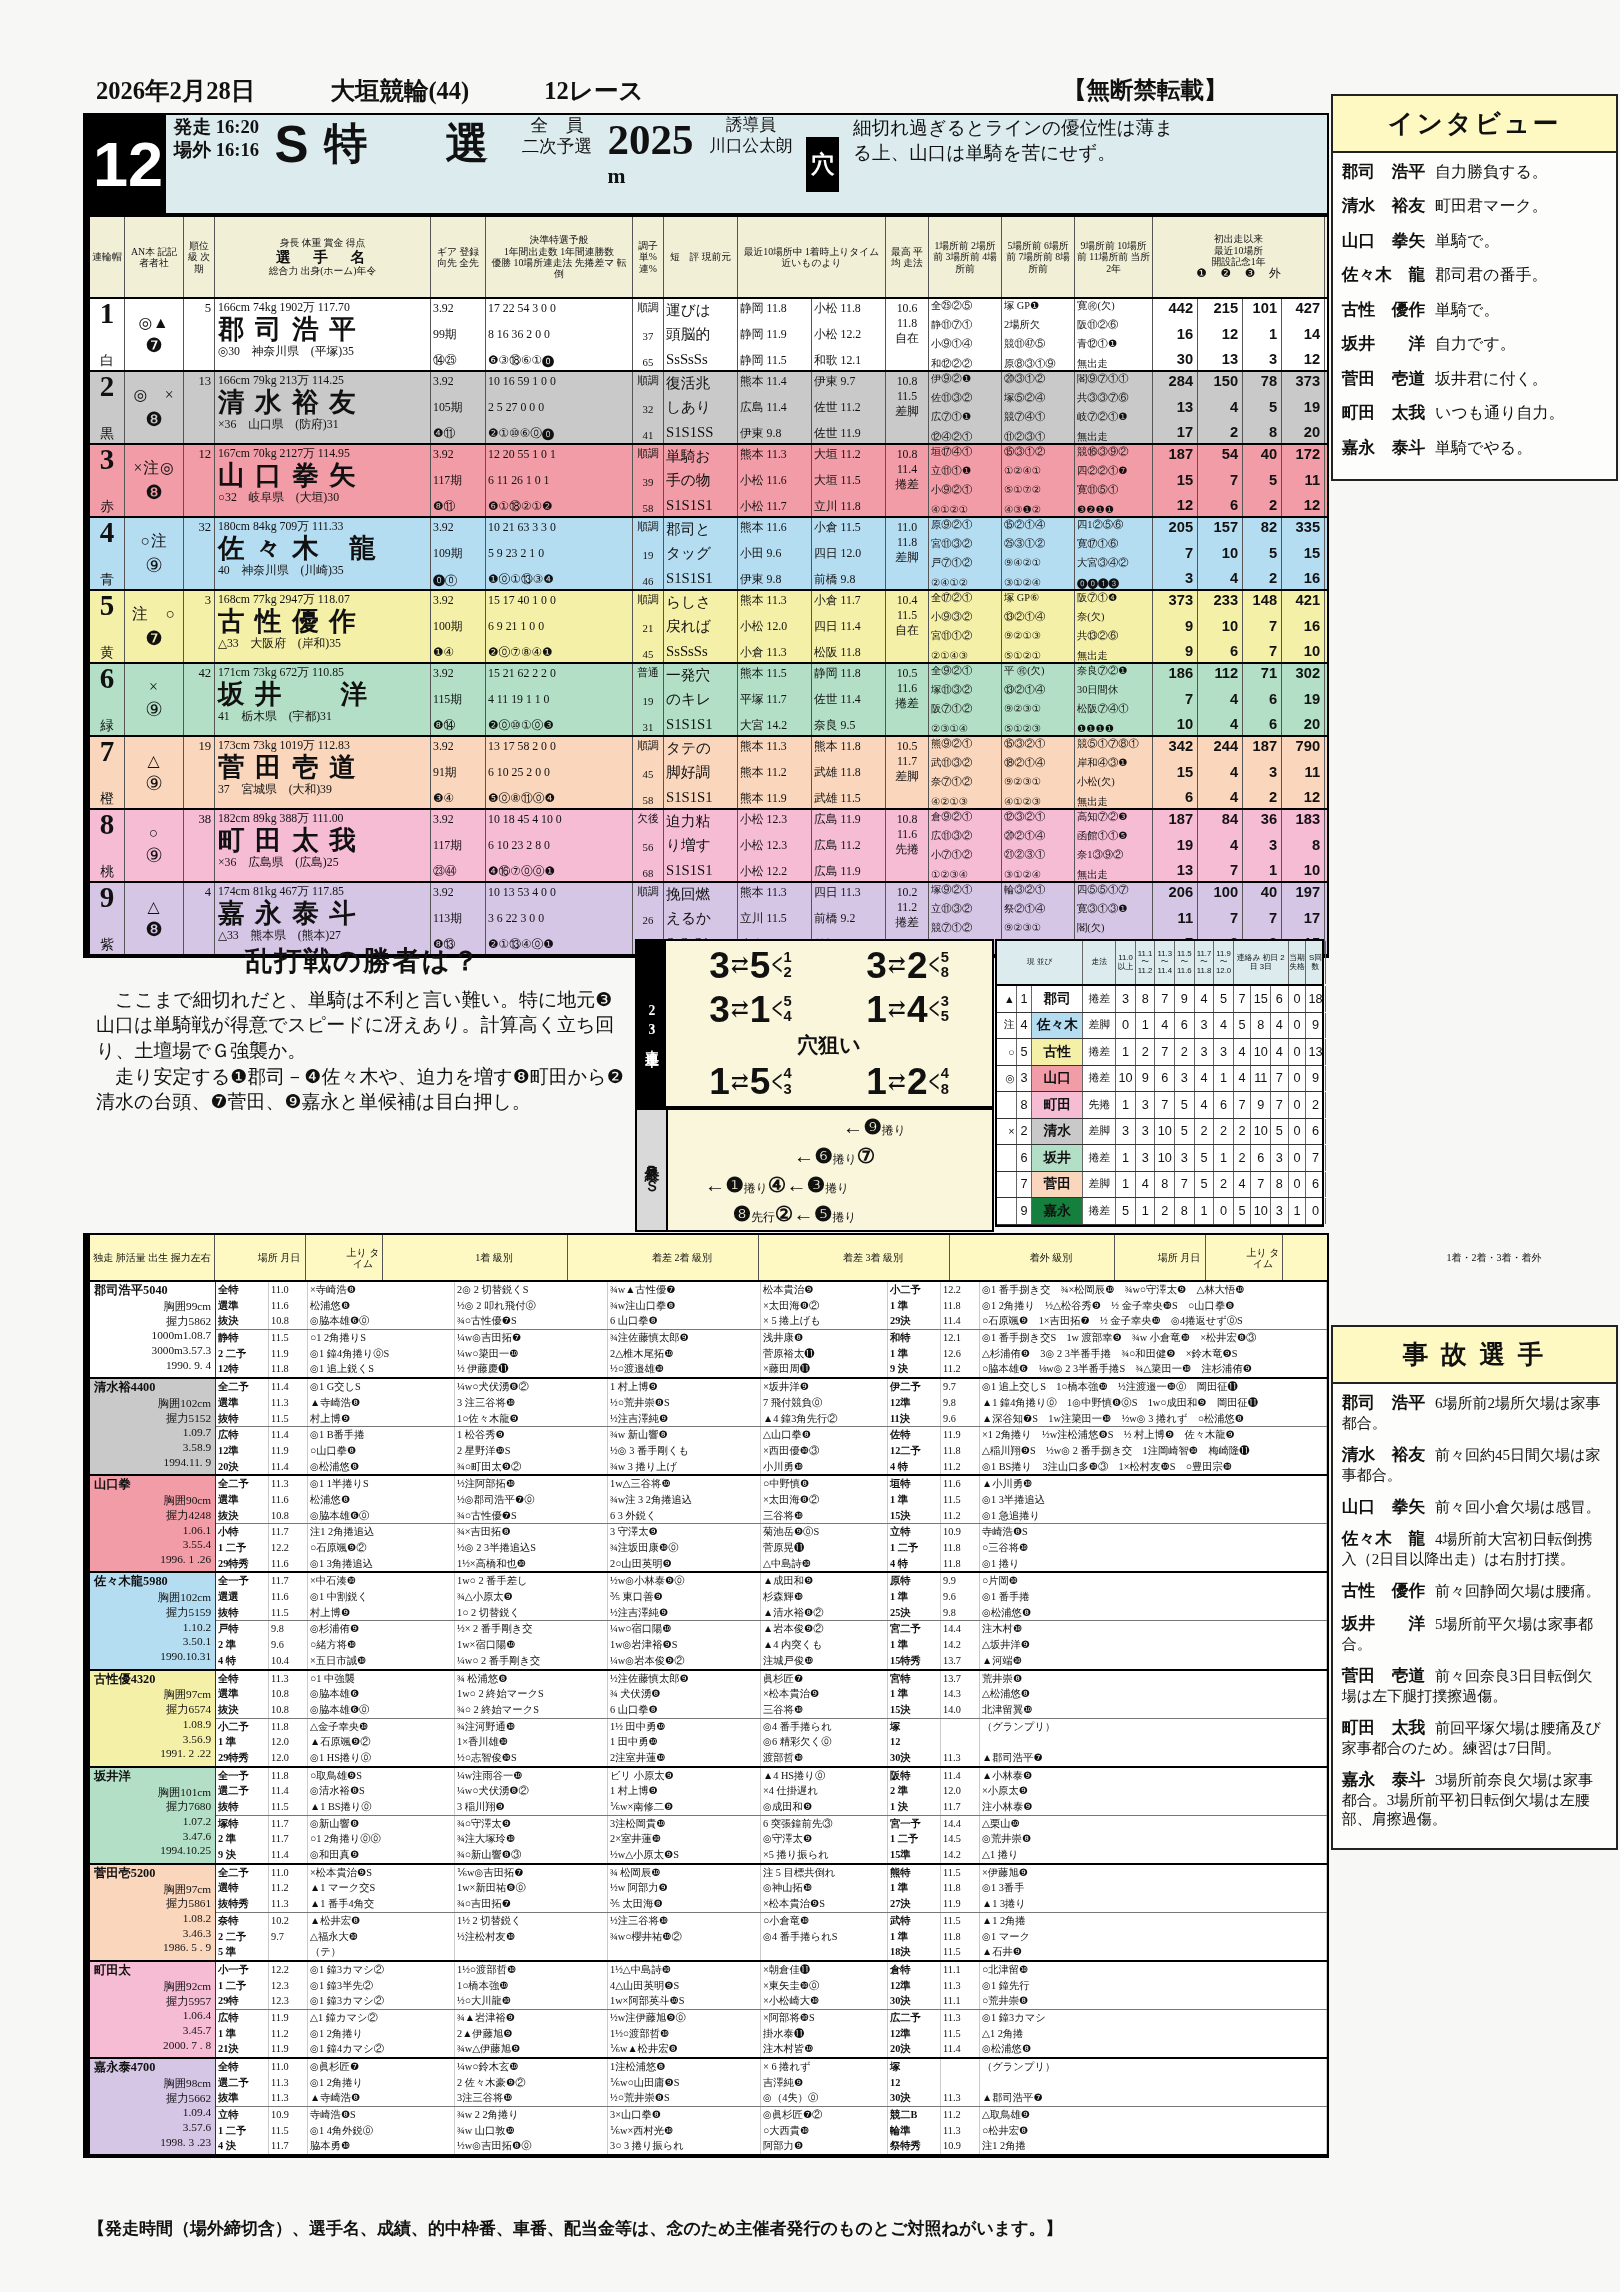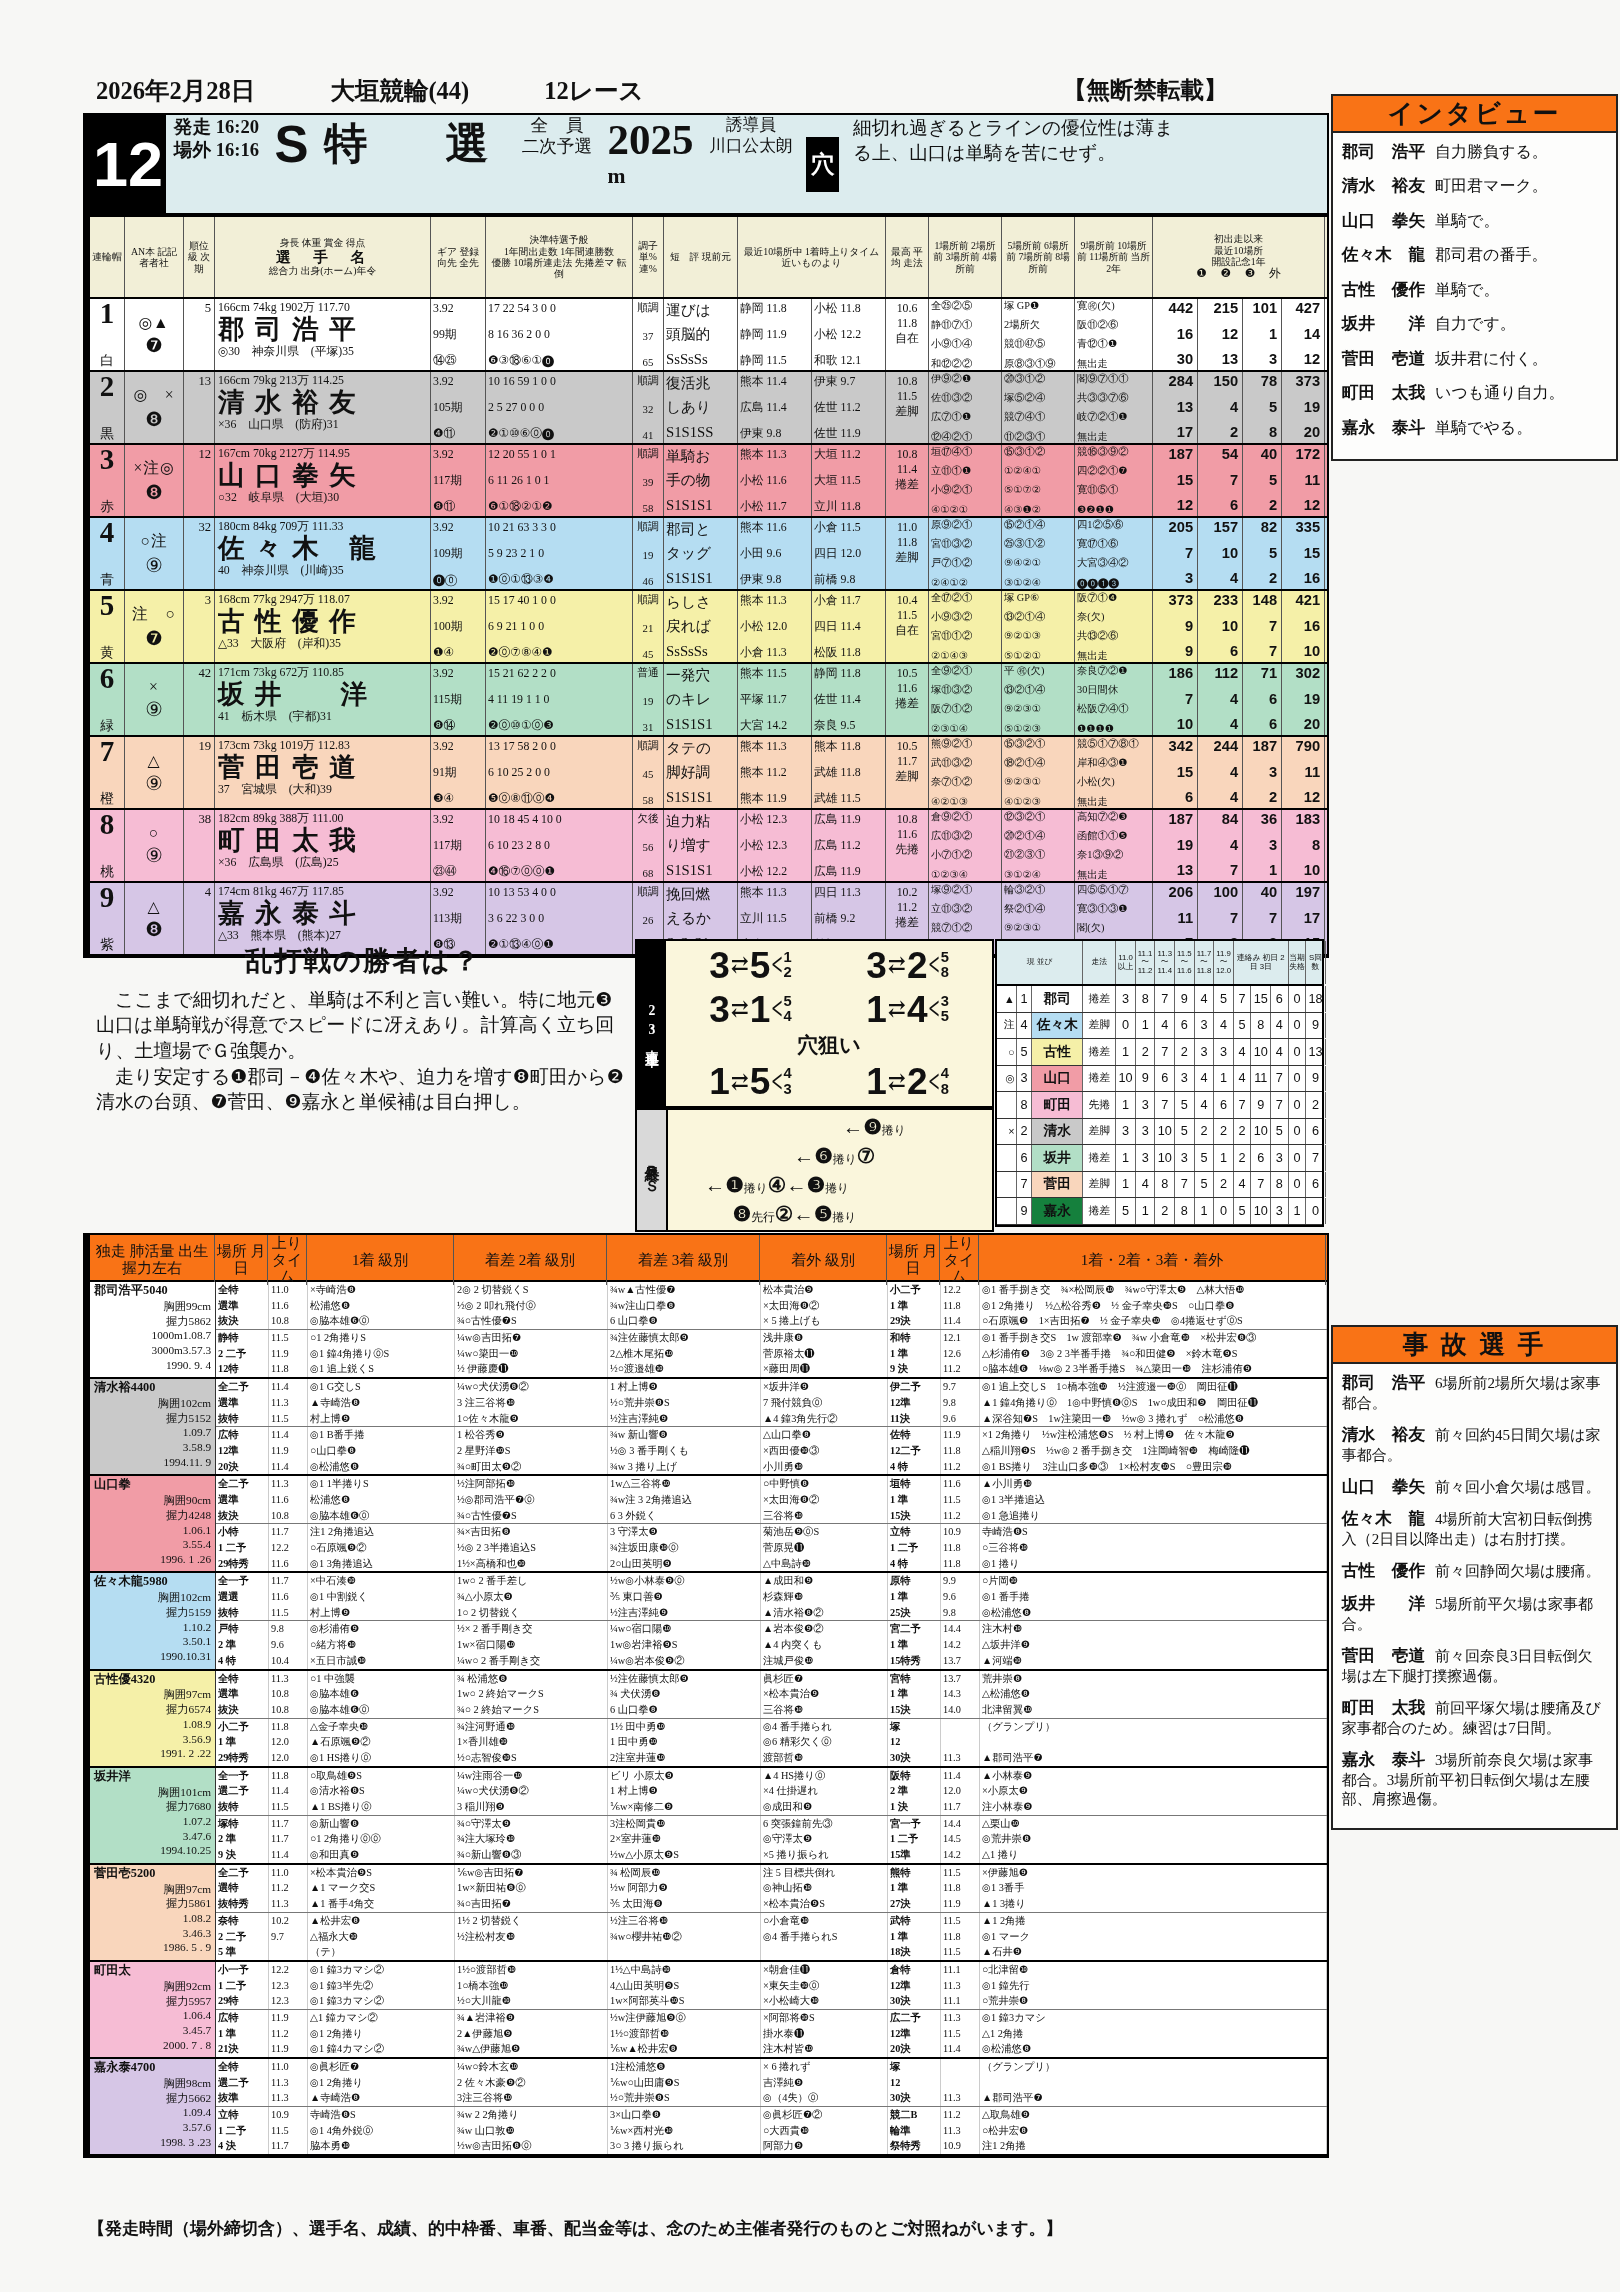--- a/index.html
+++ b/index.html
@@ -91,38 +91,38 @@
   .lhead>div{border-right:1px solid #666;display:flex;align-items:center;justify-content:center;text-align:center;overflow:hidden;}
   .lrow{height:25.5px;border-bottom:1px solid #333;font-size:12.7px;}
   .lrow>div{border-right:1px solid #666;display:flex;align-items:center;justify-content:center;overflow:hidden;}
   .lrow .lname{font-weight:bold;font-size:13.7px;}
   .lrow .lmk{font-size:10.8px;justify-content:flex-end;padding-right:1px;}
   .lrow .lstyle{font-size:10.8px;}
 
   
   .htable{position:absolute;left:83px;top:1233px;width:1237px;border:2.9px solid #000;border-left:7.8px solid #000;background:#fff;}
   .hhead{display:grid;grid-template-columns:125px 53px 39px 147px 153px 153px 127px 53px 39px 347px;
-         background:#f97316;border-bottom:2.9px solid #000;height:45px;font-size:15px;line-height:1.1;}
+         background:#fef9c3;border-bottom:2.9px solid #000;height:45px;font-size:10px;line-height:1.1;gap:38px;}
   .hhead>div{border-right:1px solid #555;display:flex;align-items:center;justify-content:center;text-align:center;}
   .hblock{display:flex;border-bottom:2.9px solid #000;}
   .hinfo{width:125px;border-right:1px solid #333;font-size:11.3px;text-align:right;padding:1px 3.9px;line-height:1.3;}
   .hinfo .hn{font-weight:bold;text-align:left;font-size:12.3px;white-space:nowrap;}
   .hrows{flex:1;}
   .hrow{display:grid;grid-template-columns:53px 39px 147px 153px 153px 127px 53px 39px 347px;
         height:15.7px;font-size:10.3px;line-height:15.7px;}
   .hrow>div{overflow:hidden;white-space:nowrap;border-right:1px solid #ccc;padding-left:2px;}
   .hrow .hp{font-weight:bold;}
   .hrow:nth-child(3){border-bottom:1px solid #777;}
 
   .footer{position:absolute;left:88px;top:2217px;width:1235px;font-size:17px;font-weight:bold;}
 
   
   .sidebar{position:absolute;left:1331px;width:283px;border:2px solid #222;background:#fdfdfc;}
-  .sb-head{background:#f97316;border-bottom:2px solid #222;text-align:center;font-size:25.5px;font-weight:bold;
-           font-family:"Liberation Sans",sans-serif;letter-spacing:2.9px;padding:0 0;}
+  .sb-head{background:#fef9c3;border-bottom:2px solid #222;text-align:center;font-size:25.5px;font-weight:bold;
+           font-family:"Liberation Sans",sans-serif;letter-spacing:2.9px;padding:10px 0;}
   .sb-body{padding:7.8px 8.8px;}
   .sb-item{margin-bottom:12.7px;font-size:16px;line-height:1.3;}
   .sb-item b{font-size:16.7px;margin-right:9.8px;white-space:nowrap;}
   .acc .sb-item{font-size:15px;margin-bottom:10.8px;}
   #interview{top:94px;}
   #accidents{top:1325px;}
 </style>
 </head>
 <body>
 

